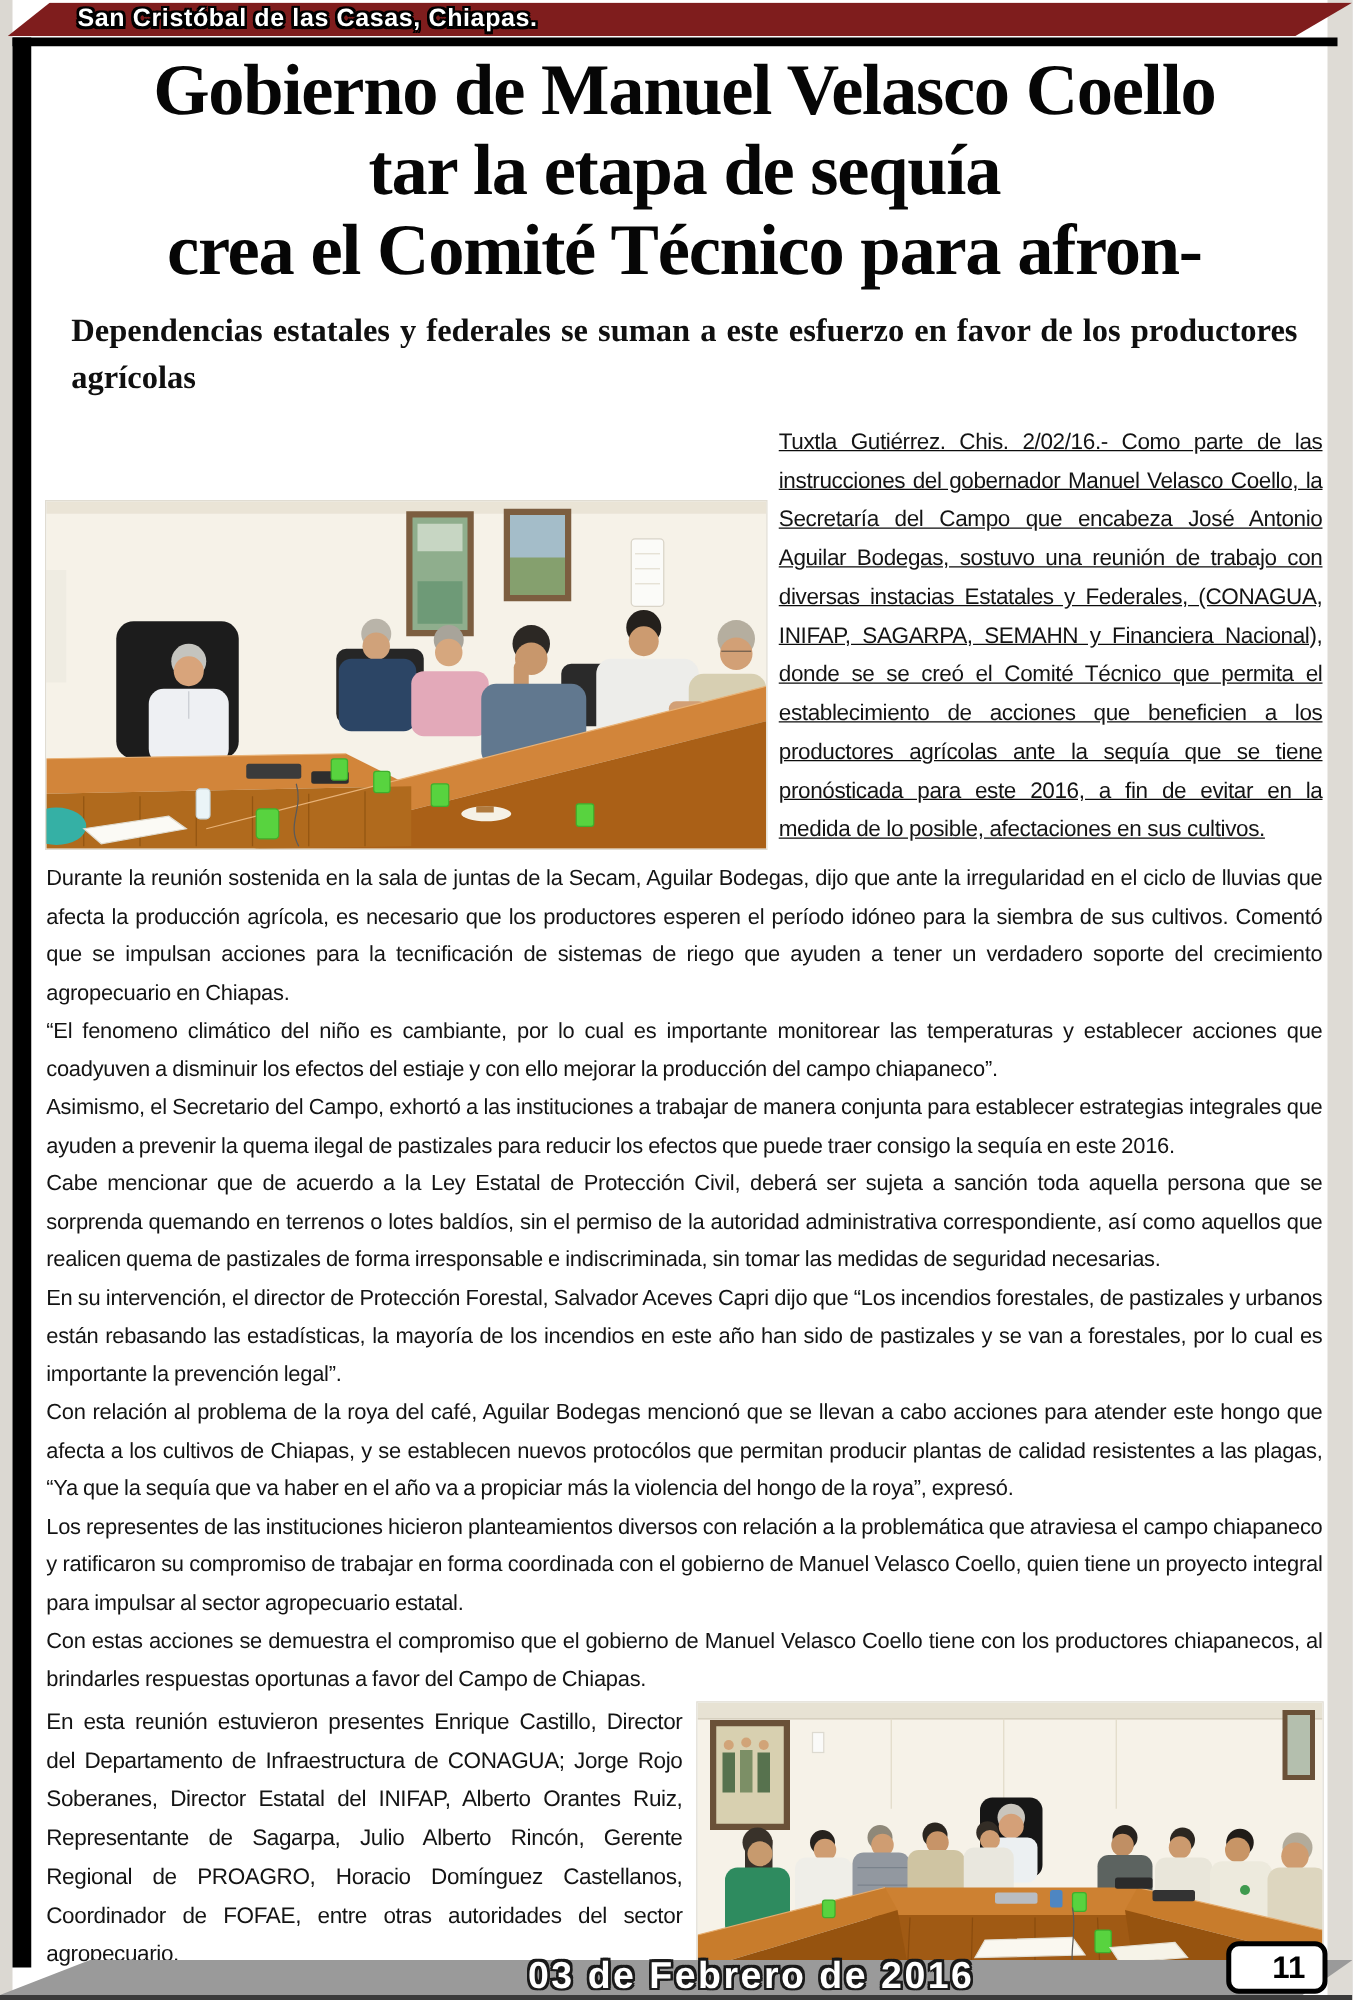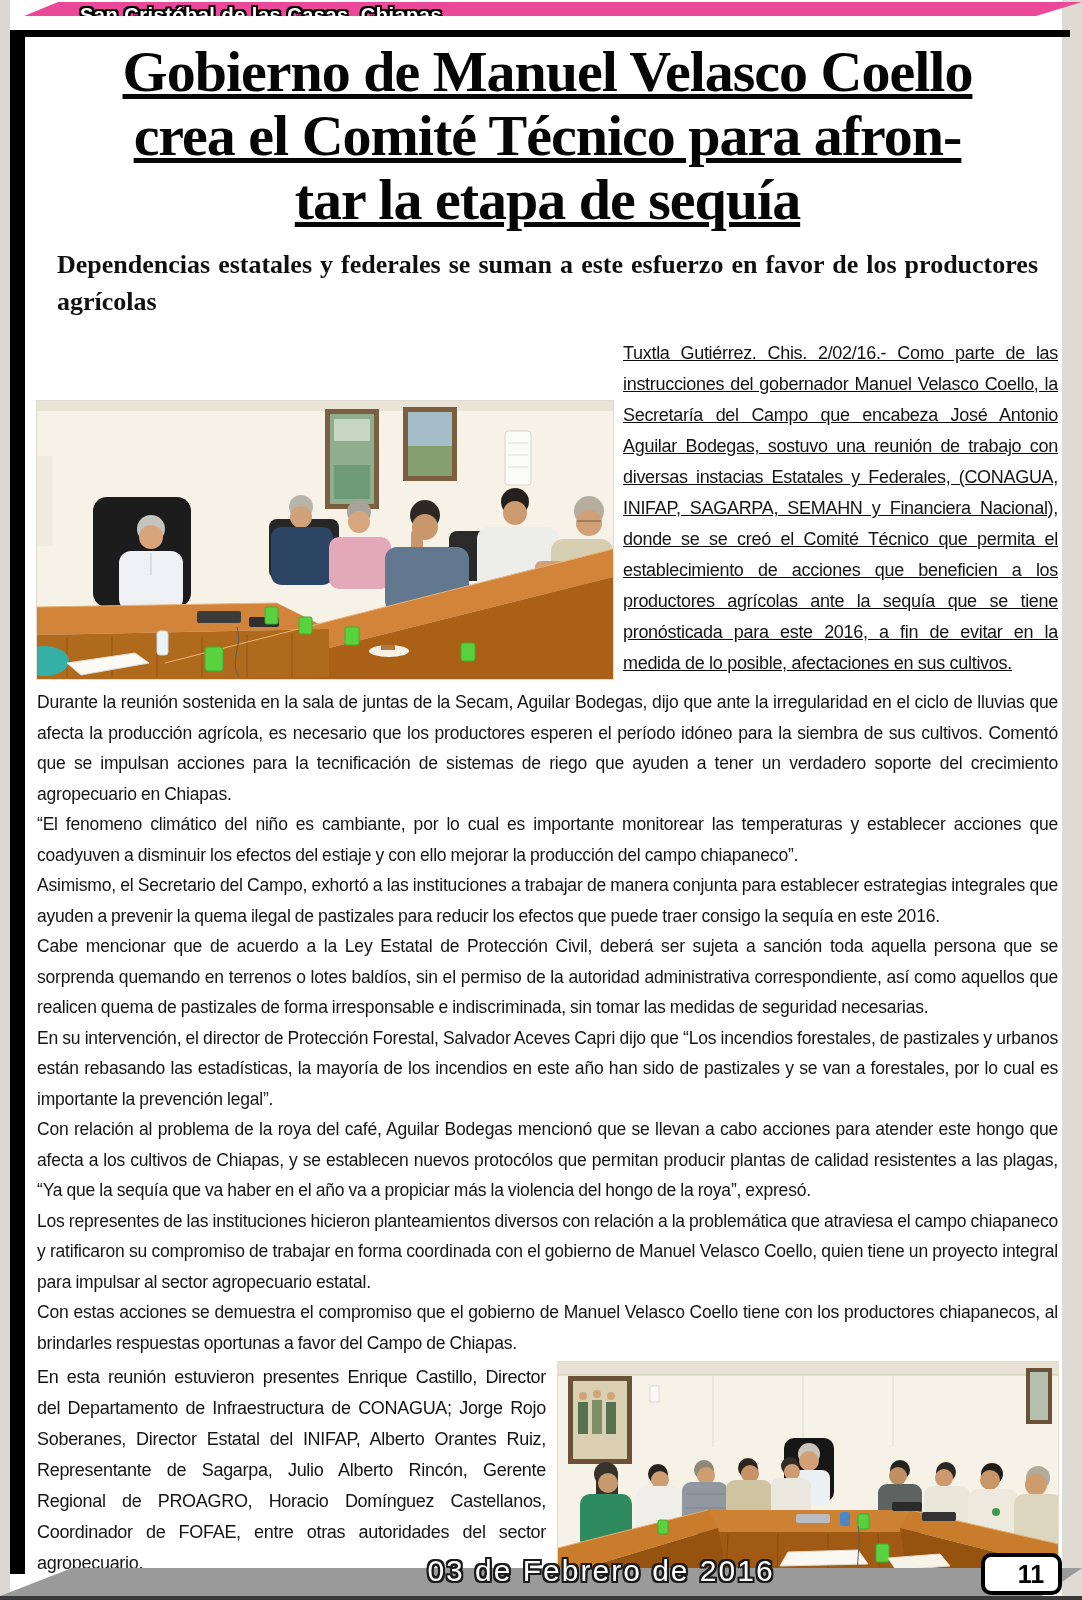--- a/index.html
+++ b/index.html
@@ -1,42 +1,42 @@
 <!DOCTYPE html>
 <html><head>
 <meta charset="utf-8">
 <style>
   html,body{margin:0;padding:0;background:#cfccc6;}
   .page{position:relative;width:1082px;height:1600px;background:#ffffff;overflow:hidden;
         font-family:"Liberation Sans",sans-serif;color:#0c0c0c;}
   
   .edge-left{position:absolute;left:0;top:0;width:10px;height:100%;background:#dbd8d2;}
   .edge-right{position:absolute;right:0;top:0;width:20px;height:100%;background:#dedbd5;}
-  .top-banner{position:absolute;left:24px;top:2px;right:0;height:14px;background:#ec4899;
+  .top-banner{position:absolute;left:6px;top:2px;right:0;height:27px;background:#7f1d1d;
         clip-path:polygon(34px 0,100% 0,calc(100% - 46px) 100%,0 100%);}
   .top-banner-text{display:block;padding-left:56px;line-height:27px;font-weight:bold;font-size:20px;
         color:#fff;letter-spacing:.5px;
         text-shadow:-2px -2px 0 #000,2px -2px 0 #000,-2px 2px 0 #000,2px 2px 0 #000,
                     -2px 0 0 #000,2px 0 0 #000,0 -2px 0 #000,0 2px 0 #000;}
   .black-rule{position:absolute;left:10px;right:12px;top:30px;height:7px;background:#000;}
   .black-left-bar{position:absolute;left:10px;top:30px;width:15px;bottom:26px;background:#000;}
   .bottom-banner{position:absolute;left:0;right:0;bottom:4px;height:28px;background:#9a9a9a;
         clip-path:polygon(72px 0,100% 0,calc(100% - 40px) 100%,0 100%);}
   .bottom-edge{position:absolute;left:0;right:0;bottom:0;height:4px;background:#3a3a3a;}
-  .date-text{position:absolute;left:0;right:0;bottom:12px;text-align:center;text-indent:120px;
-        font-weight:normal;font-size:30px;color:#fff;letter-spacing:2px;
+  .date-text{position:absolute;left:0;right:0;bottom:2px;text-align:center;text-indent:120px;
+        font-weight:bold;font-size:30px;color:#fff;letter-spacing:2px;
         text-shadow:-2px -2px 0 #1a1a1a,2px -2px 0 #1a1a1a,-2px 2px 0 #1a1a1a,2px 2px 0 #1a1a1a,
                     -2px 0 0 #1a1a1a,2px 0 0 #1a1a1a,0 -2px 0 #1a1a1a,0 2px 0 #1a1a1a;}
   .page-badge{position:absolute;right:20px;bottom:5px;width:54px;height:34px;background:#fff;
         border:4px solid #000;border-radius:10px;display:flex;align-items:center;justify-content:center;
         font-weight:bold;font-size:25px;color:#000;padding-left:19px;}
   
   .content{position:absolute;left:37px;right:24px;top:40px;}
   .headline{font-family:"Liberation Serif",serif;font-weight:bold;font-size:58px;line-height:1.1;
-        text-align:center;letter-spacing:-1px;color:#060606;text-decoration:underline;}
+        text-align:center;letter-spacing:-1px;color:#060606;}
   .subheads{margin-top:10px;font-family:"Liberation Serif",serif;font-weight:bold;font-size:26px;
         line-height:1.4;text-align:justify;padding:0 4px;color:#101010;}
   .subheads p{margin:16px;}
   .intro-row{display:flex;gap:10px;margin-top:9px;align-items:flex-end;text-decoration:underline;}
   .photo-frame{flex:none;background:#fff;outline:1px solid #e0dcd2;}
   .intro{flex:1;font-size:18px;line-height:31px;text-align:justify;letter-spacing:-.3px;margin:0;
         padding-top:2px;color:#141414;}
   .body-text{margin-top:8px;}
   .body-text p{margin:0;font-size:17.5px;line-height:30.5px;text-align:justify;
         letter-spacing:-.2px;word-spacing:-.5px;color:#141414;}
@@ -55,22 +55,22 @@
   <div class="top-banner">
     <span class="top-banner-text">San Cristóbal de las Casas, Chiapas.</span>
   </div>
   <div class="black-rule"></div>
   <div class="black-left-bar"></div>
 
   <div class="content">
 
     <div class="headline">
       <div>Gobierno de Manuel Velasco Coello</div>
+      <div>tar la etapa de sequía</div>
       <div>crea el Comité Técnico para afron-</div>
-      <div>tar la etapa de sequía</div>
     </div>
 
     <div class="subheads">
       <p>Dependencias estatales y federales se suman a este esfuerzo en favor de los productores agrícolas</p>
     </div>
 
     <div class="intro-row">
       <div class="photo-frame">
         <svg width="576" height="278" viewBox="0 0 576 278">
           <rect width="576" height="278" fill="#f6f2e8"></rect>

